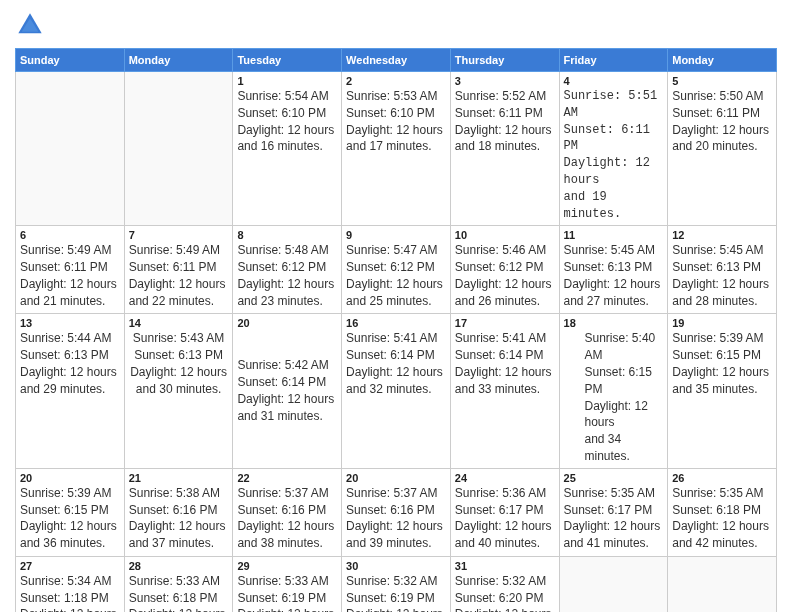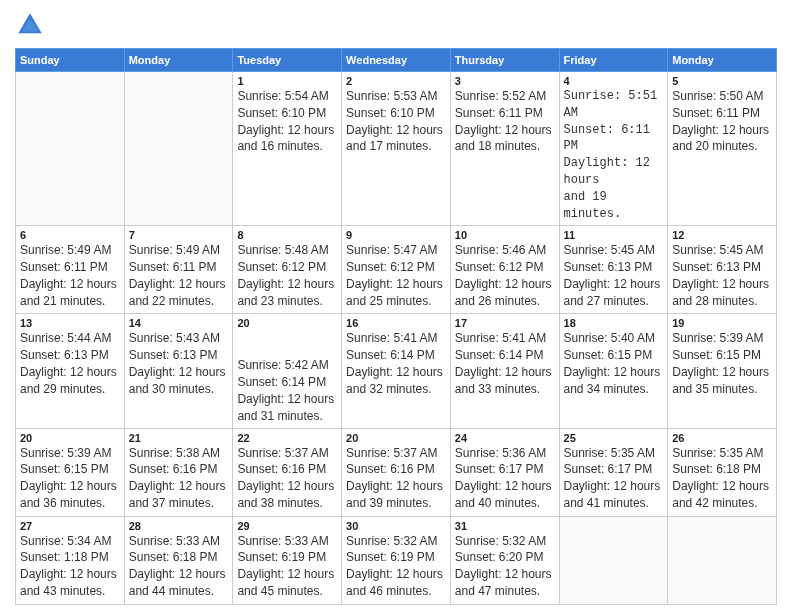--- a/index.html
+++ b/index.html
@@ -219,21 +219,21 @@
         <tr>
           <td>
             <span class="day-number">13</span>
             <div class="cell-info" style="white-space: pre-line;">Sunrise: 5:44 AM
 Sunset: 6:13 PM
 Daylight: 12 hours
 and 29 minutes.</div>
           </td>
           <td>
             <span class="day-number">14</span>
-            <div class="cell-info" style="white-space: pre-line;">Sunrise: 5:43 AM
+            <div class="cell-info" style="white-space: pre-line; text-align: center;">Sunrise: 5:43 AM
 Sunset: 6:13 PM
 Daylight: 12 hours
 and 30 minutes.</div>
           </td>
           <td>
             <span class="day-number">20</span>
             <div class="cell-info" style="white-space: pre-line; margin-top: 28px;">Sunrise: 5:42 AM
 Sunset: 6:14 PM
 Daylight: 12 hours
 and 31 minutes.</div>
@@ -247,21 +247,21 @@
           </td>
           <td>
             <span class="day-number">17</span>
             <div class="cell-info" style="white-space: pre-line;">Sunrise: 5:41 AM
 Sunset: 6:14 PM
 Daylight: 12 hours
 and 33 minutes.</div>
           </td>
           <td>
             <span class="day-number">18</span>
-            <div class="cell-info" style="white-space: pre-line;">Sunrise: 5:40 AM
+            <div class="cell-info" style="white-space: pre-line; margin-left: 21px;">Sunrise: 5:40 AM
 Sunset: 6:15 PM
 Daylight: 12 hours
 and 34 minutes.</div>
           </td>
           <td>
             <span class="day-number">19</span>
             <div class="cell-info" style="white-space: pre-line;">Sunrise: 5:39 AM
 Sunset: 6:15 PM
 Daylight: 12 hours
 and 35 minutes.</div>

